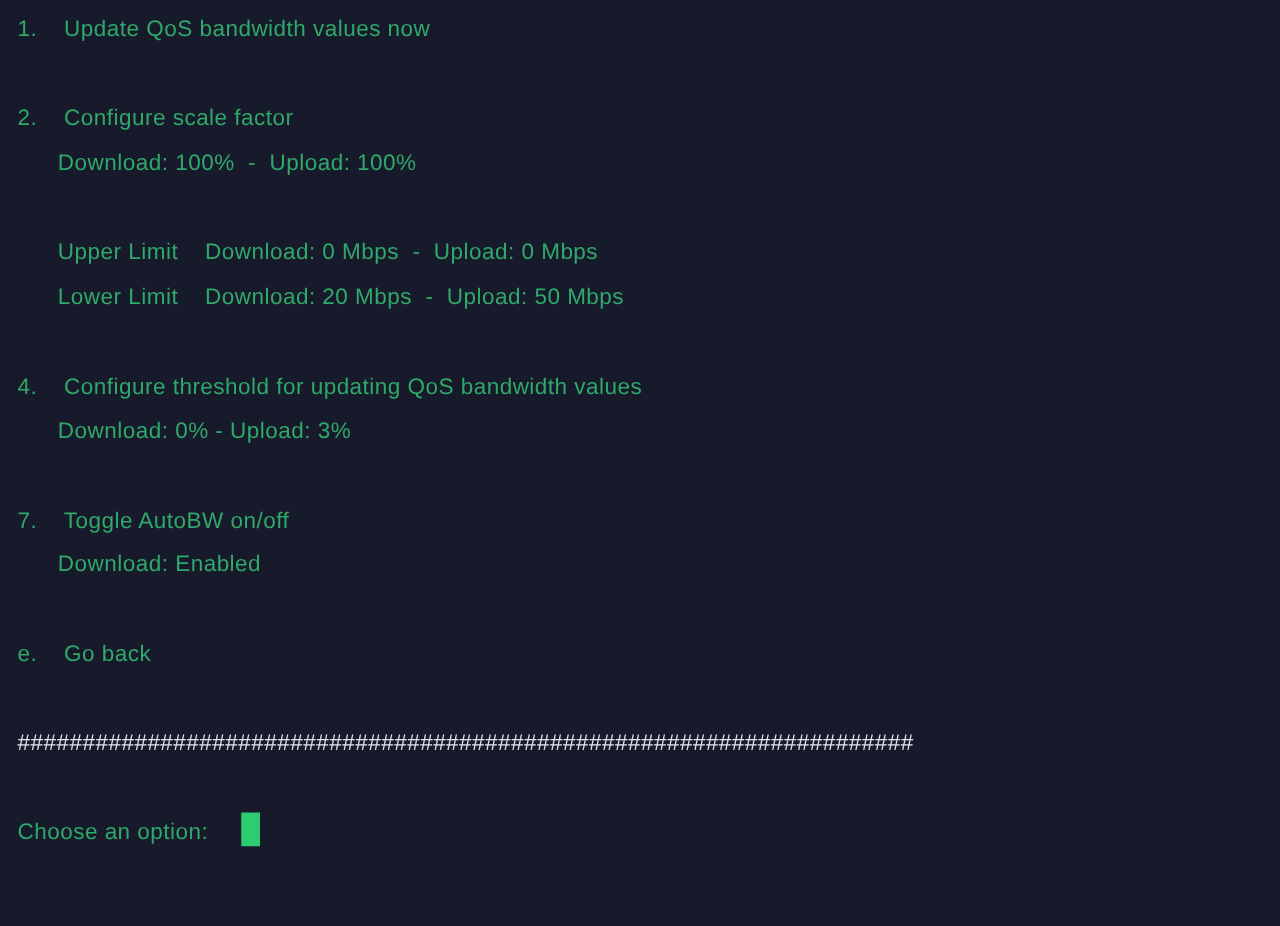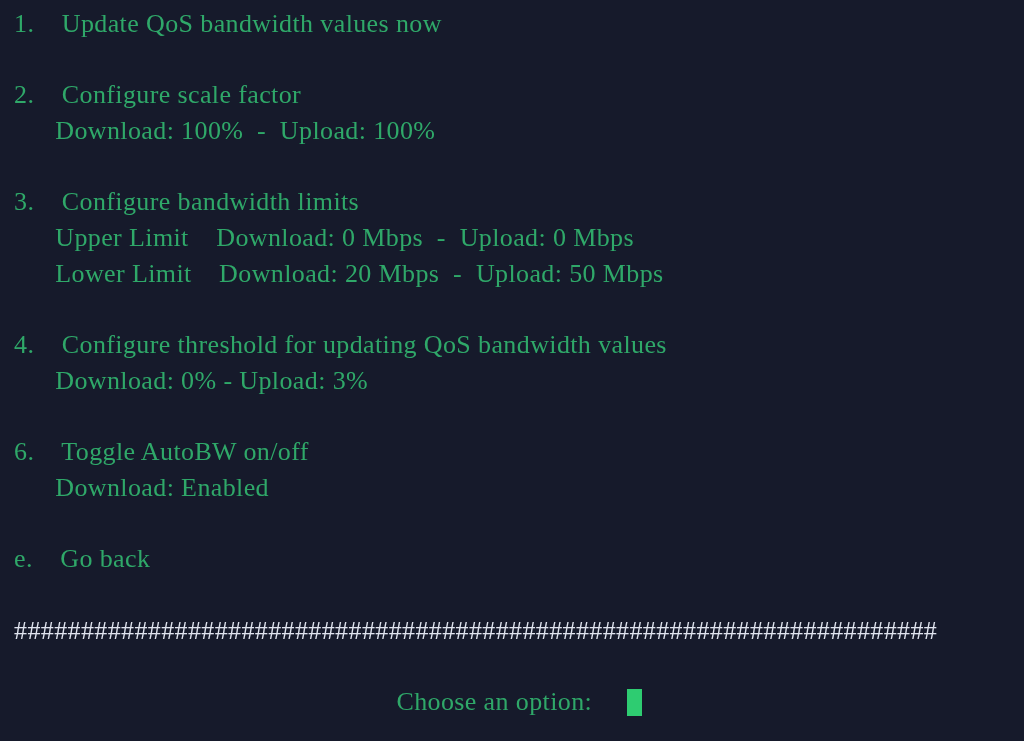--- a/index.html
+++ b/index.html
@@ -18,36 +18,35 @@
     position: relative;
     width: 1024px;
     height: 741px;
     background: #161a2b;
     box-sizing: border-box;
     padding: 6px 0 0 14px;
   }
   .line {
     height: 35.7px;
     line-height: 35.7px;
-    font-size: 26px;
+    font-size: 18px;
     letter-spacing: 0.38px;
     color: #2fa869;
     white-space: pre;
-    font-family: Liberation Serif, serif;
+    font-family: Liberation Sans, sans-serif;
   }
   .line.blank {
     color: transparent;
   }
   .line.separator {
     color: #dfe3ee;
   }
   .prompt-line {
     position: relative;
     white-space: pre;
-    text-align: center;
   }
   .cursor {
     display: inline-block;
     width: 15px;
     height: 27px;
     background: #2ecc71;
     vertical-align: -6px;
   }
 </style>
 </head>
@@ -55,30 +54,29 @@
 
 <div id="terminal">
 
   <div class="line">1.    Update QoS bandwidth values now</div>
   <div class="line blank">&nbsp;</div>
 
   <div class="line">2.    Configure scale factor</div>
   <div class="line">      Download: 100%  -  Upload: 100%</div>
   <div class="line blank">&nbsp;</div>
 
-  <div class="line">3.    Configure bandwidth limits</div>
   <div class="line">      Upper Limit    Download: 0 Mbps  -  Upload: 0 Mbps</div>
   <div class="line">      Lower Limit    Download: 20 Mbps  -  Upload: 50 Mbps</div>
   <div class="line blank">&nbsp;</div>
 
   <div class="line">4.    Configure threshold for updating QoS bandwidth values</div>
   <div class="line">      Download: 0% - Upload: 3%</div>
   <div class="line blank">&nbsp;</div>
 
-  <div class="line">6.    Toggle AutoBW on/off</div>
+  <div class="line">7.    Toggle AutoBW on/off</div>
   <div class="line">      Download: Enabled</div>
   <div class="line blank">&nbsp;</div>
 
   <div class="line">e.    Go back</div>
   <div class="line blank">&nbsp;</div>
 
   <div class="line separator">#####################################################################</div>
   <div class="line blank">&nbsp;</div>
 
   <div class="line prompt-line"><span>Choose an option:     </span><span class="cursor"></span></div>

